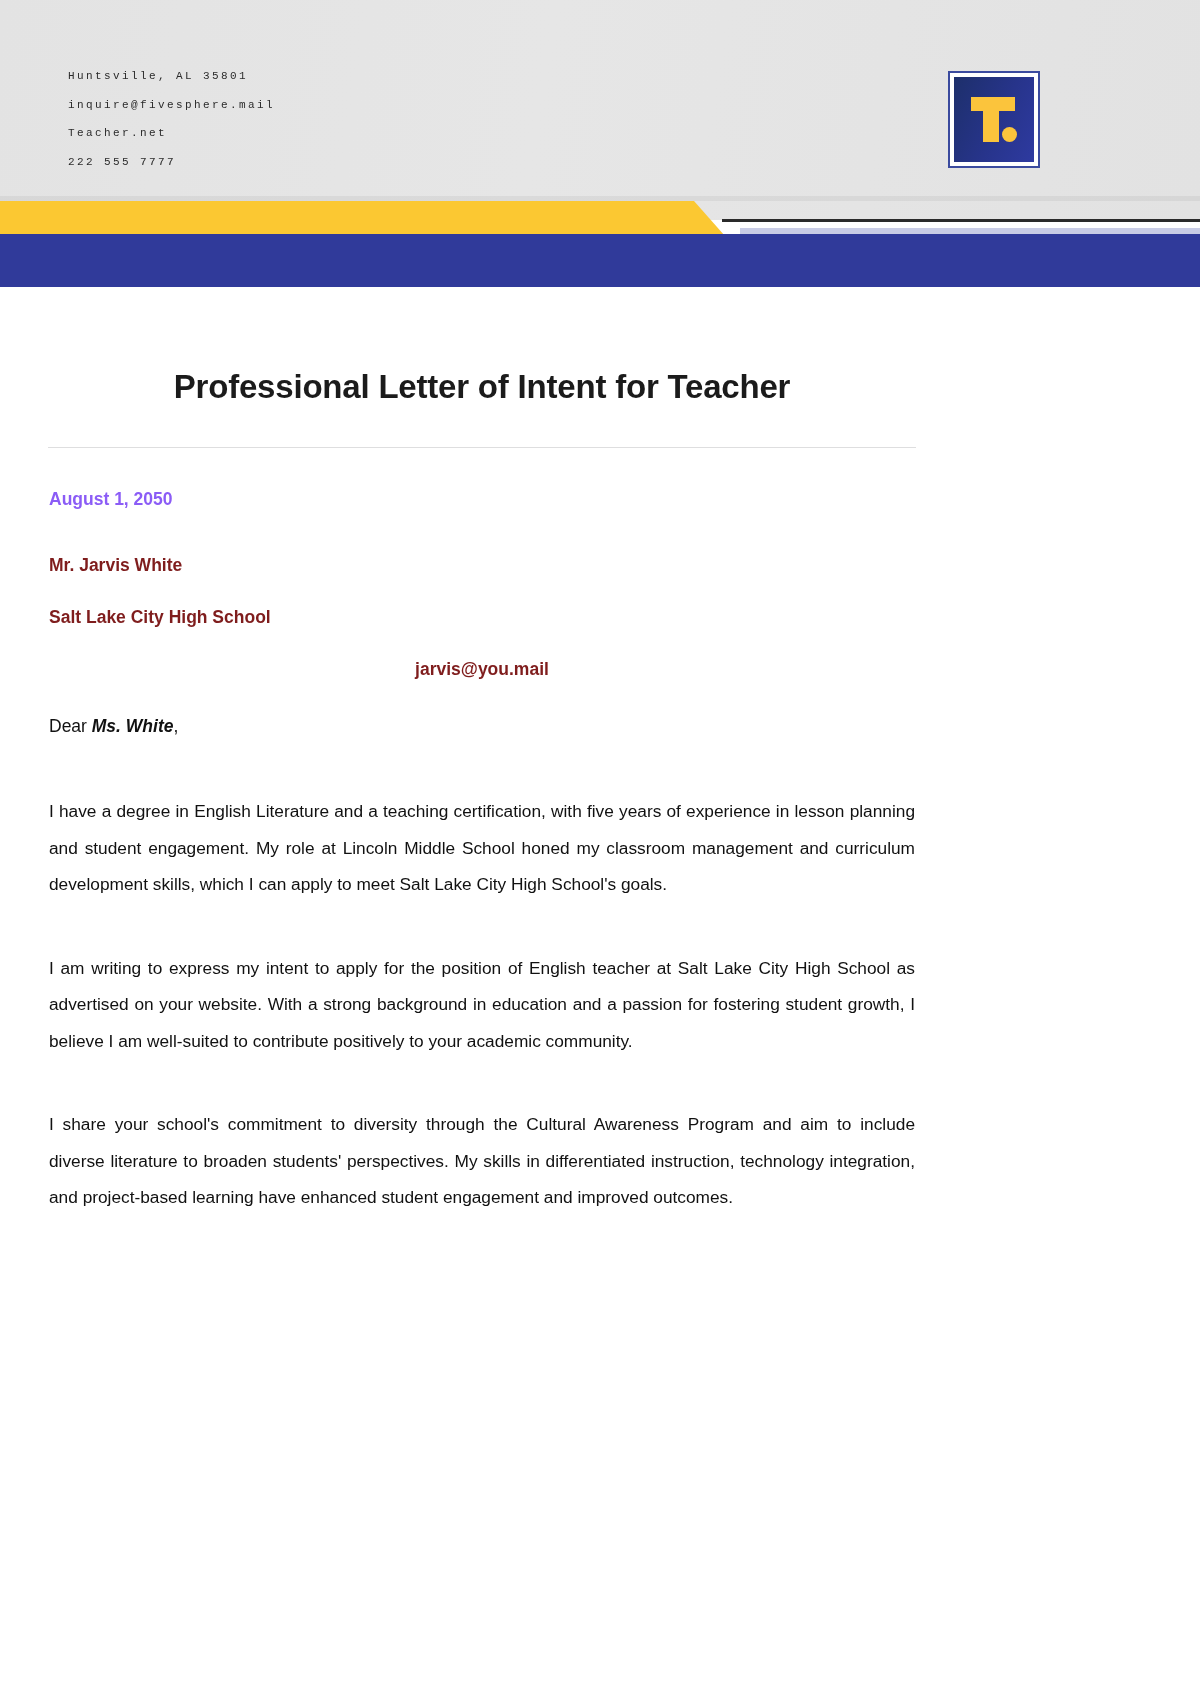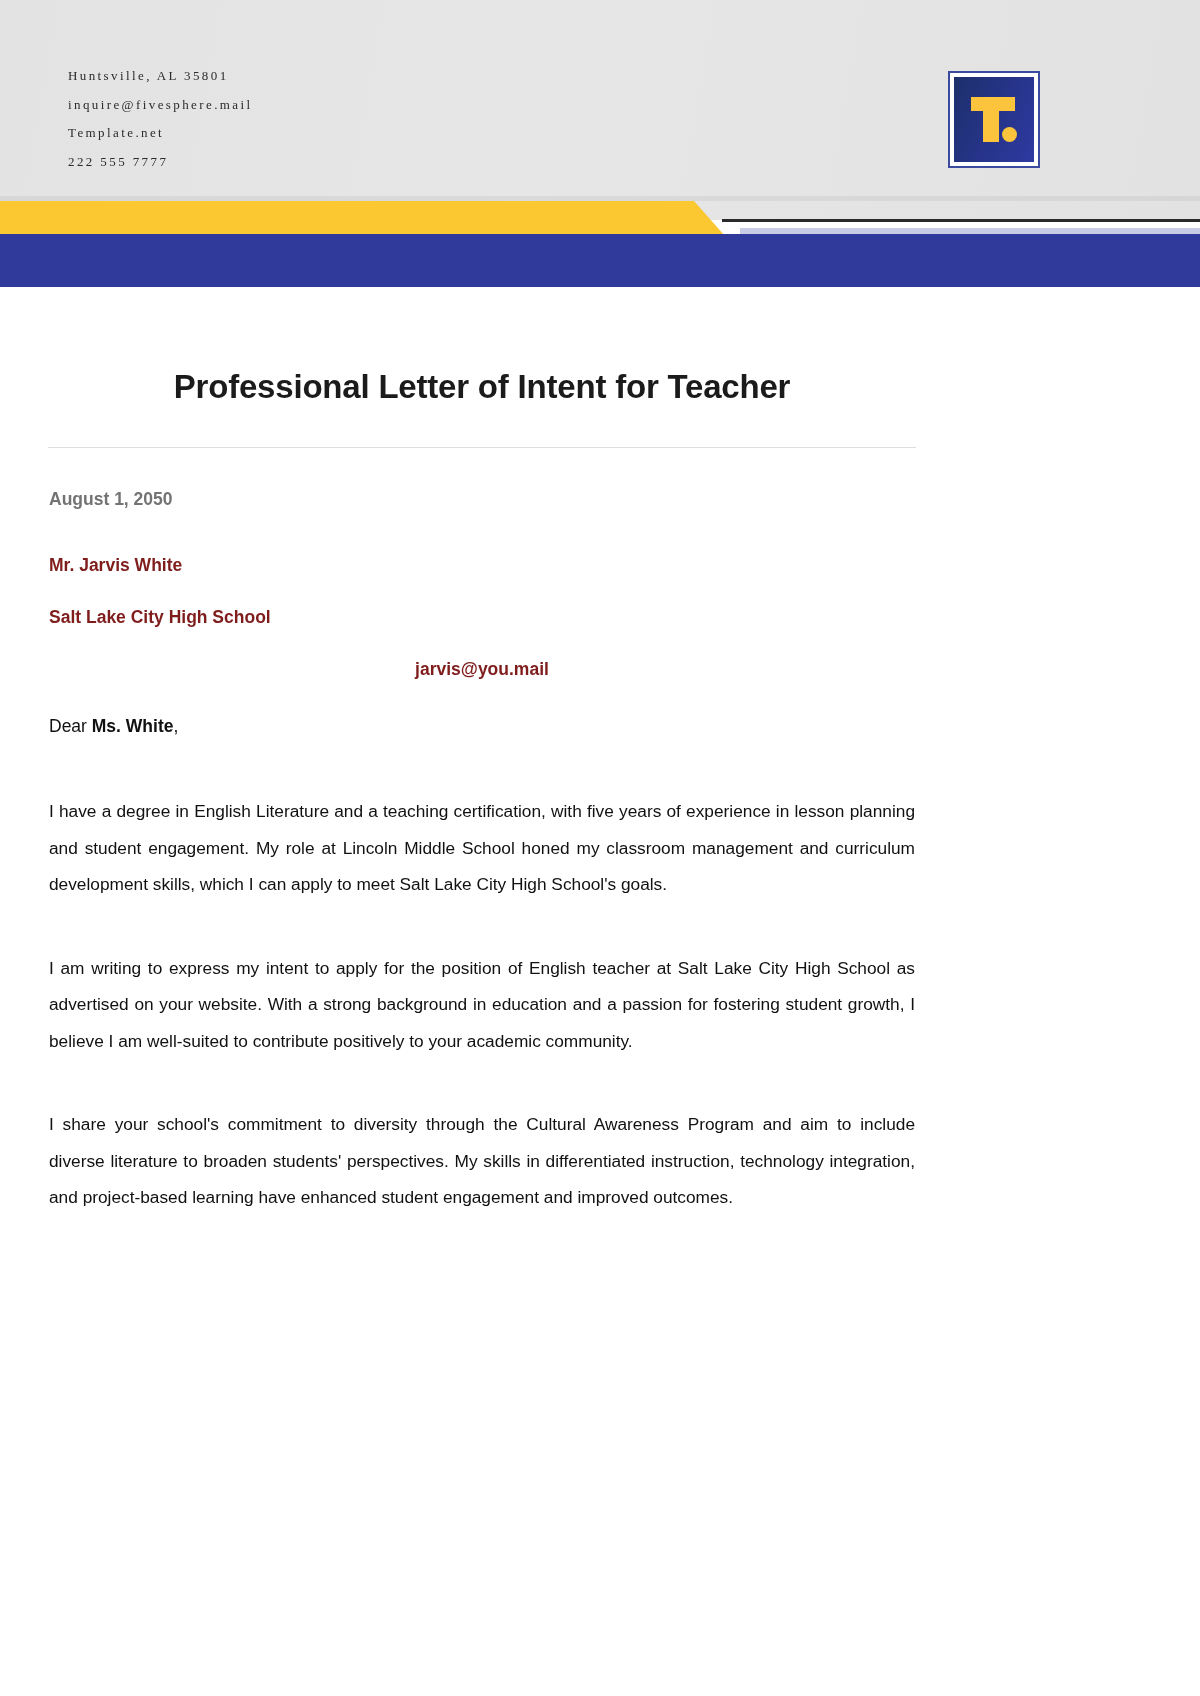--- a/index.html
+++ b/index.html
@@ -23,22 +23,22 @@
     width: 1200px;
     height: 220px;
     background: linear-gradient(100deg, #e3e3e3 0%, #e6e6e6 45%, #e2e2e2 100%);
   }
   .contact-block {
     position: absolute;
     left: 68px;
     top: 62px;
   }
   .contact-line {
-    font-family: Liberation Serif, serif;
-    font-size: 13px;
+    font-family: Liberation Mono, monospace;
+    font-size: 11px;
     letter-spacing: 2.4px;
     color: #2b2b2b;
     line-height: 28.5px;
     white-space: nowrap;
   }
 
   
   .logo-wrap {
     position: absolute;
     left: 948px;
@@ -150,57 +150,57 @@
 
   .content {
     margin: 0 auto;
     width: 866px;
     padding-top: 41px;
   }
 
   .date-line {
     font-size: 17.5px;
     font-weight: bold;
-    color: #737373;
+    color: #8b5cf6;
     margin: 0 0 45px 0;
   }
   .addr-line {
     font-size: 17.5px;
     font-weight: bold;
     color: #7f1d1d;
     margin: 0 0 31px 0;
   }
   .addr-line.last {
     margin-bottom: 36px;
     text-align: center;
   }
   .salutation {
     font-size: 17.5px;
     color: #111111;
     margin: 0 0 56px 0;
   }
-  .salutation b { font-weight: bold; }
+  .salutation b { font-weight: bold; font-style: italic; }
 
   .para {
     font-size: 17.3px;
     line-height: 36.5px;
     color: #111111;
     text-align: justify;
     margin: 0 0 47px 0;
   }
 </style>
 </head>
 <body>
 
 <div class="header">
 
   <div class="contact-block">
     <div class="contact-line">Huntsville, AL 35801</div>
     <div class="contact-line">inquire@fivesphere.mail</div>
-    <div class="contact-line">Template.net</div>
+    <div class="contact-line">Teacher.net</div>
     <div class="contact-line">222 555 7777</div>
   </div>
 
   <div class="logo-wrap">
     <div class="logo-inner">
       <div class="logo-t-bar"></div>
       <div class="logo-t-stem"></div>
       <div class="logo-dot"></div>
     </div>
   </div>

